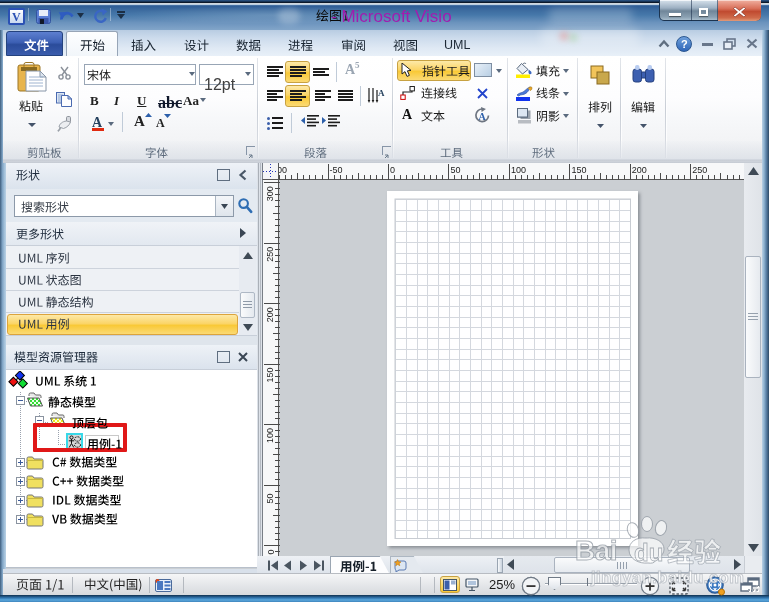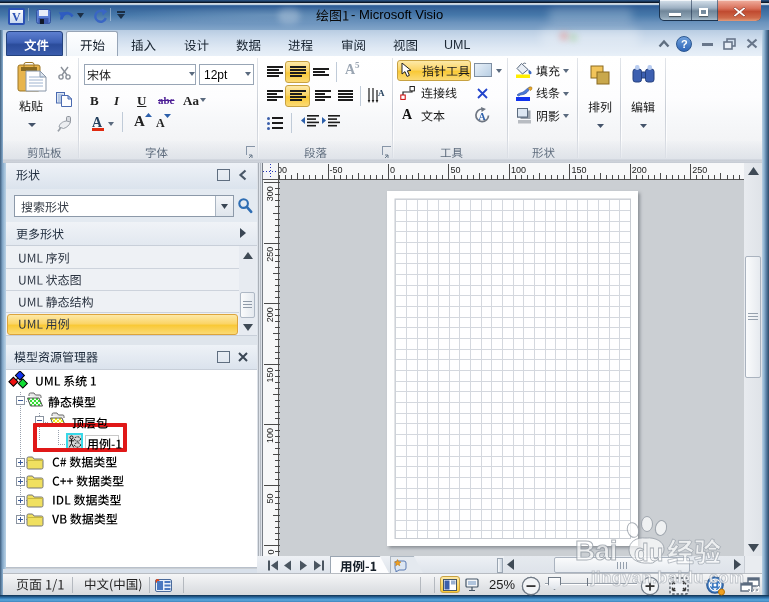--- a/index.html
+++ b/index.html
@@ -111,26 +111,26 @@
 <svg class="abs" style="left:57px;top:116px" width="15" height="16" viewBox="0 0 15 16">
 <rect x="9.5" y="0.5" width="4" height="6" rx="1.2" fill="#d8dbe0" stroke="#90959d"></rect>
 <path d="M9.5 5 C5 5.5 2.5 8 2 11 L6.5 12.5 C10 11.5 12.5 9 13.5 6 Z" fill="#eceef1" stroke="#9aa0a8"></path>
 <path d="M3.5 11.5 C3 13 2 14.5 0.8 15.2" stroke="#9aa0a8" stroke-width="1.8" fill="none"></path>
 </svg>
 <div class="abs" style="left:84px;top:64px;width:112px;height:21px;background:#fff;border:1px solid #98a5b5"></div>
 <div class="abs" style="left:188px;top:66px;width:7px;height:17px">
     <div class="abs" style="left:1px;top:6px;width:6px;height:4px;background:#5a6a7e;clip-path:polygon(0 0,100% 0,50% 100%)"></div>
   </div>
 <div class="abs" style="left:199px;top:64px;width:55px;height:21px;background:#fff;border:1px solid #98a5b5"></div>
-<span class="lat" style="left:204px;top:68px;font-size:12px;color:#000000">12pt</span>
+<span class="lat" style="left:204px;top:76px;font-size:16px;color:#404040">12pt</span>
 <div class="abs" style="left:245px;top:72px;width:6px;height:4px;background:#5a6a7e;clip-path:polygon(0 0,100% 0,50% 100%)"></div>
 <span class="lat" style="left:90px;top:93px;font-size:13px;font-weight:bold;color:#222;font-family:'Liberation Serif',serif">B</span>
 <span class="lat" style="left:114px;top:93px;font-size:13px;font-style:italic;font-weight:bold;color:#222;font-family:'Liberation Serif',serif">I</span>
 <span class="lat" style="left:137px;top:93px;font-size:13px;font-weight:bold;color:#222;text-decoration:underline;font-family:'Liberation Serif',serif">U</span>
-<span class="lat" style="left:158px;top:94px;font-size:11px;font-weight:bold;color:#4c1d95;text-decoration:line-through;font-family:'Liberation Serif',serif">abc</span>
+<span class="lat" style="left:158px;top:94px;font-size:16px;font-weight:bold;color:#0f172a;text-decoration:line-through;font-family:'Liberation Serif',serif">abc</span>
 <span class="lat" style="left:183px;top:93px;font-size:13px;font-weight:bold;color:#222;font-family:'Liberation Serif',serif">Aa</span>
 <div class="abs" style="left:200px;top:98px;width:6px;height:4px;background:#5a6a7e;clip-path:polygon(0 0,100% 0,50% 100%)"></div>
 <span class="lat" style="left:92px;top:115px;font-size:14px;font-weight:bold;color:#26425f;font-family:'Liberation Serif',serif">A</span>
 <div class="abs" style="left:92px;top:128px;width:12px;height:3px;background:#e02a10"></div>
 <div class="abs" style="left:108px;top:122px;width:6px;height:4px;background:#5a6a7e;clip-path:polygon(0 0,100% 0,50% 100%)"></div>
 <div class="abs" style="left:122px;top:112px;width:1px;height:20px;background:#c0cbd8"></div>
 <span class="lat" style="left:134px;top:113px;font-size:15px;font-weight:bold;color:#222;font-family:'Liberation Serif',serif">A</span>
 <div class="abs" style="left:145px;top:113px;width:7px;height:4px;background:#2c5faa;clip-path:polygon(50% 0,100% 100%,0 100%)"></div>
 <span class="lat" style="left:156px;top:116px;font-size:12px;font-weight:bold;color:#222;font-family:'Liberation Serif',serif">A</span>
 <div class="abs" style="left:164px;top:114px;width:7px;height:4px;background:#2c5faa;clip-path:polygon(0 0,100% 0,50% 100%)"></div>
@@ -877,13 +877,13 @@
   </svg>
 <svg style="position:absolute;left:15.0px;top:577.6px;overflow:visible" width="50" height="19">
     <path transform="translate(1,11.4)" d="M6 -6V-3.7C6 -2.3 5.5 -0.7 0.7 0.2C0.9 0.5 1.1 0.8 1.2 1C6.3 -0.1 7 -1.9 7 -3.6V-6ZM7.1 -1.4C8.6 -0.7 10.6 0.4 11.5 1.1L12.1 0.3C11.1 -0.4 9.1 -1.4 7.7 -2.1ZM2.2 -7.7V-1.7H3.2V-6.8H9.9V-1.7H10.9V-7.7H6.2C6.5 -8.2 6.7 -8.7 7 -9.3H12.2V-10.2H1V-9.3H5.8C5.7 -8.8 5.4 -8.2 5.2 -7.7Z M18.1 -4.3H20.8V-2.9H18.1ZM18.1 -5.1V-6.6H20.8V-5.1ZM18.1 -2.1H20.8V-0.6H18.1ZM13.8 -10.1V-9.1H18.8C18.7 -8.6 18.5 -8 18.4 -7.5H14.4V1H15.3V0.4H23.7V1H24.6V-7.5H19.4L19.9 -9.1H25.3V-10.1ZM15.3 -0.6V-6.6H17.2V-0.6ZM23.7 -0.6H21.7V-6.6H23.7Z M30.1 0H35.3V-1H33.4V-9.5H32.5C31.9 -9.2 31.3 -9 30.5 -8.9V-8.1H32.2V-1H30.1Z M36.3 2.3H37.1L41 -10.3H40.2Z M42.4 0H47.6V-1H45.7V-9.5H44.8C44.3 -9.2 43.6 -9 42.8 -8.9V-8.1H44.5V-1H42.4Z" fill="#222"></path>
   </svg>
 <svg style="position:absolute;left:83.0px;top:578.0px;overflow:visible" width="60" height="18">
     <path transform="translate(1,11.0)" d="M5.7 -10.5V-8.3H1.2V-2.3H2.1V-3.1H5.7V1H6.7V-3.1H10.3V-2.4H11.3V-8.3H6.7V-10.5ZM2.1 -4V-7.4H5.7V-4ZM10.3 -4H6.7V-7.4H10.3Z M17.8 -10.3C18.2 -9.7 18.6 -8.8 18.7 -8.3L19.8 -8.7C19.6 -9.2 19.1 -10 18.8 -10.6ZM13.1 -8.3V-7.4H15.1C15.8 -5.5 16.8 -3.8 18.1 -2.5C16.7 -1.4 15 -0.5 12.9 0.1C13.1 0.3 13.4 0.8 13.5 1C15.6 0.3 17.4 -0.6 18.8 -1.8C20.2 -0.6 21.9 0.4 23.9 0.9C24.1 0.7 24.4 0.2 24.6 0.1C22.6 -0.5 20.9 -1.3 19.5 -2.5C20.8 -3.8 21.7 -5.4 22.5 -7.4H24.4V-8.3ZM18.8 -3.2C17.6 -4.4 16.7 -5.8 16.1 -7.4H21.4C20.8 -5.7 19.9 -4.3 18.8 -3.2Z M28 2.5 28.7 2.1C27.6 0.4 27.1 -1.8 27.1 -3.9C27.1 -6 27.6 -8.1 28.7 -9.9L28 -10.2C26.8 -8.3 26.1 -6.3 26.1 -3.9C26.1 -1.4 26.8 0.6 28 2.5Z M35 -10.5V-8.3H30.4V-2.3H31.4V-3.1H35V1H35.9V-3.1H39.5V-2.4H40.5V-8.3H35.9V-10.5ZM31.4 -4V-7.4H35V-4ZM39.5 -4H35.9V-7.4H39.5Z M49.1 -4C49.6 -3.6 50.1 -3 50.4 -2.6L51 -3C50.8 -3.4 50.2 -3.9 49.7 -4.3ZM44.6 -2.5V-1.7H51.4V-2.5H48.4V-4.6H50.9V-5.4H48.4V-7.2H51.2V-8H44.8V-7.2H47.5V-5.4H45.1V-4.6H47.5V-2.5ZM42.8 -9.9V1H43.8V0.4H52.2V1H53.2V-9.9ZM43.8 -0.5V-9.1H52.2V-0.5Z M55.5 2.5C56.6 0.6 57.3 -1.4 57.3 -3.9C57.3 -6.3 56.6 -8.3 55.5 -10.2L54.8 -9.9C55.8 -8.1 56.4 -6 56.4 -3.9C56.4 -1.8 55.8 0.4 54.8 2.1Z" fill="#222"></path>
   </svg>
 <svg style="position:absolute;left:339.0px;top:559.5px;overflow:visible" width="39" height="18">
     <path transform="translate(1,11.0)" d="M1.8 -9.8V-5.3C1.8 -3.5 1.7 -1.3 0.3 0.2C0.6 0.4 1.2 0.9 1.5 1.2C2.4 0.2 2.8 -1.2 3.1 -2.5H5.6V1H7.1V-2.5H9.8V-0.7C9.8 -0.4 9.7 -0.4 9.5 -0.4C9.2 -0.4 8.4 -0.4 7.7 -0.4C7.9 0 8.1 0.7 8.2 1.1C9.3 1.1 10.1 1 10.6 0.8C11.1 0.6 11.3 0.2 11.3 -0.7V-9.8ZM3.2 -8.3H5.6V-6.9H3.2ZM9.8 -8.3V-6.9H7.1V-8.3ZM3.2 -5.5H5.6V-4H3.2C3.2 -4.4 3.2 -4.9 3.2 -5.3ZM9.8 -5.5V-4H7.1V-5.5Z M20.8 -9.3V-2.1H22.1V-9.3ZM22.8 -10.5V-0.7C22.8 -0.5 22.7 -0.4 22.5 -0.4C22.3 -0.4 21.6 -0.4 20.9 -0.4C21 -0 21.3 0.6 21.3 1C22.4 1 23.1 1 23.6 0.7C24.1 0.5 24.2 0.1 24.2 -0.7V-10.5ZM16.9 -3.4C17.2 -3.1 17.6 -2.7 17.9 -2.4C17.4 -1.4 16.8 -0.6 16 -0.1C16.3 0.2 16.8 0.8 16.9 1.1C18.9 -0.4 20.1 -3.1 20.4 -7.1L19.6 -7.3L19.3 -7.3H18.2C18.3 -7.7 18.4 -8.2 18.5 -8.7H20.5V-10H16.2V-8.7H17.1C16.8 -6.8 16.2 -5.1 15.4 -4C15.7 -3.8 16.2 -3.3 16.5 -3C17 -3.8 17.5 -4.8 17.8 -5.9H18.9C18.8 -5.1 18.6 -4.4 18.4 -3.8L17.7 -4.4ZM14.7 -10.6C14.3 -8.9 13.6 -7.2 12.7 -6.1C13 -5.7 13.3 -4.8 13.4 -4.4C13.6 -4.7 13.8 -4.9 13.9 -5.2V1.1H15.3V-8C15.6 -8.7 15.9 -9.5 16.1 -10.2Z M25.6 -2.9H29V-4.2H25.6Z M30.6 0H36.2V-1.5H34.5V-9.3H33.1C32.5 -8.9 31.9 -8.7 31 -8.5V-7.3H32.6V-1.5H30.6Z" fill="#17202a"></path>
   </svg>
-<span class="lat" style="left:351px;top:7px;font-size:13px;color:#000000"> - Microsoft Visio</span>
+<span class="lat" style="left:331px;top:7px;font-size:17px;color:#a21caf"> - Microsoft Visio</span>
 <span class="lat" style="left:444px;top:38px;font-size:12.5px;color:#1d2936">UML</span>
 </body></html>

